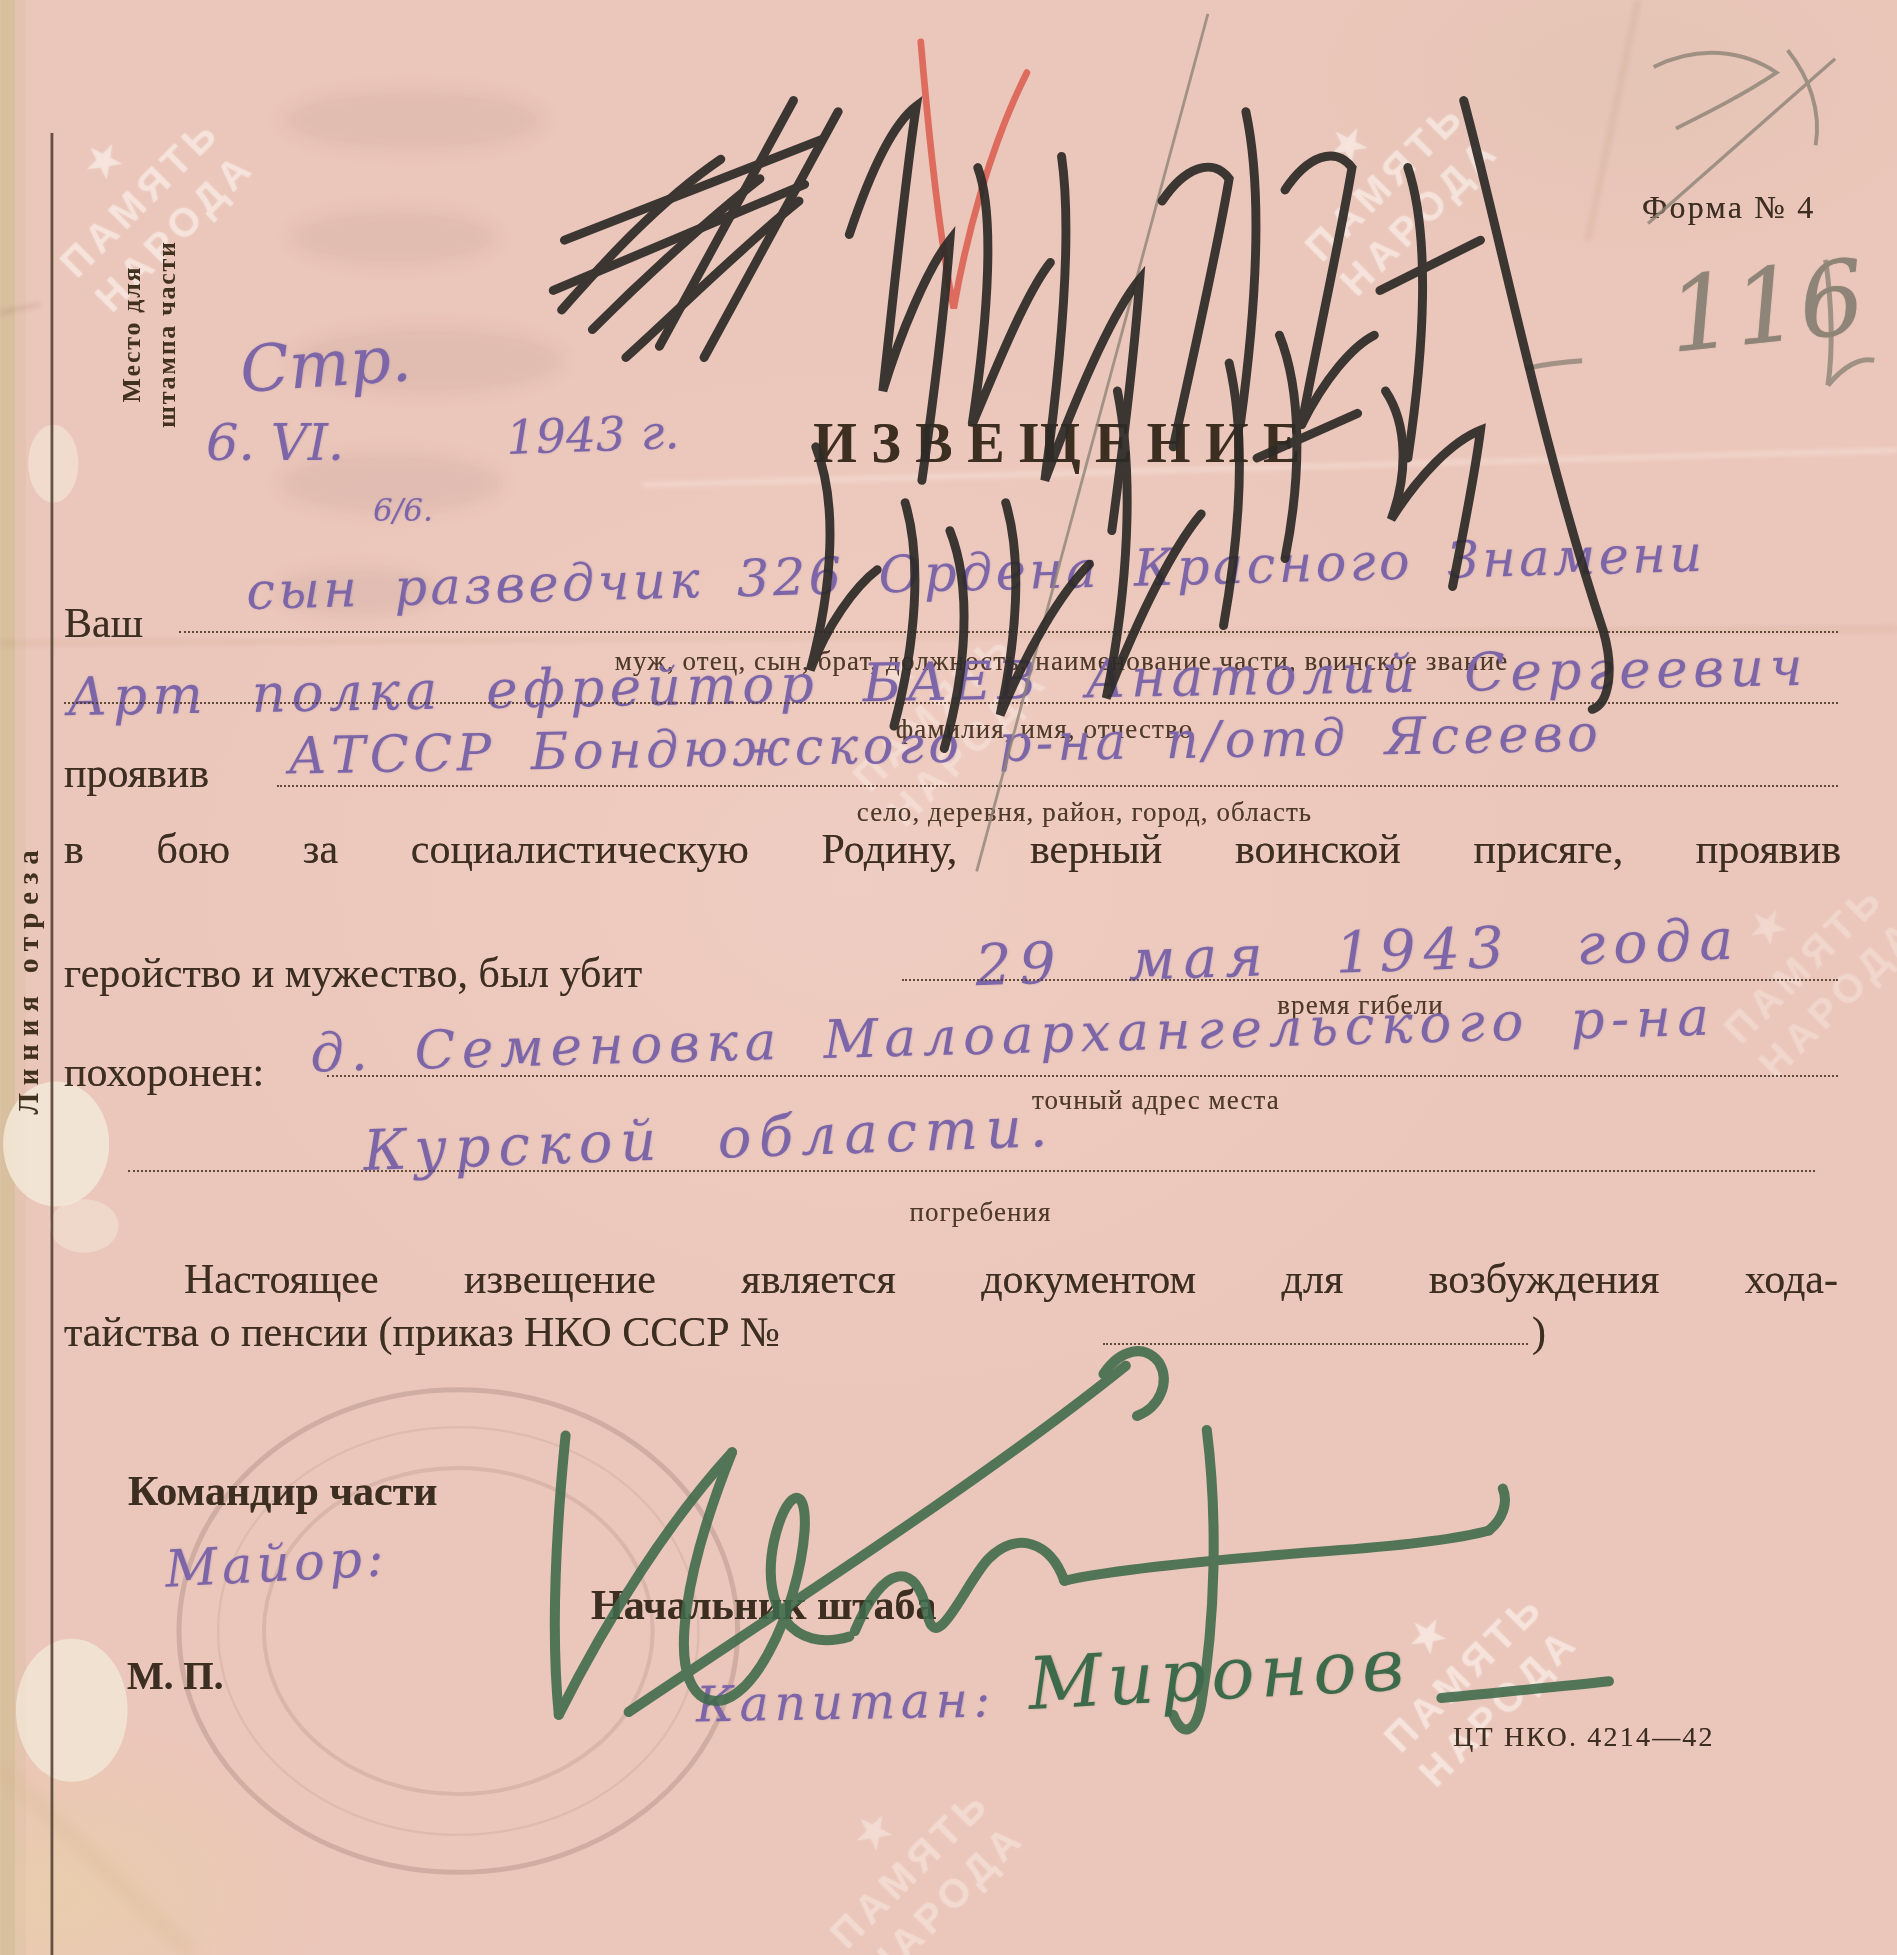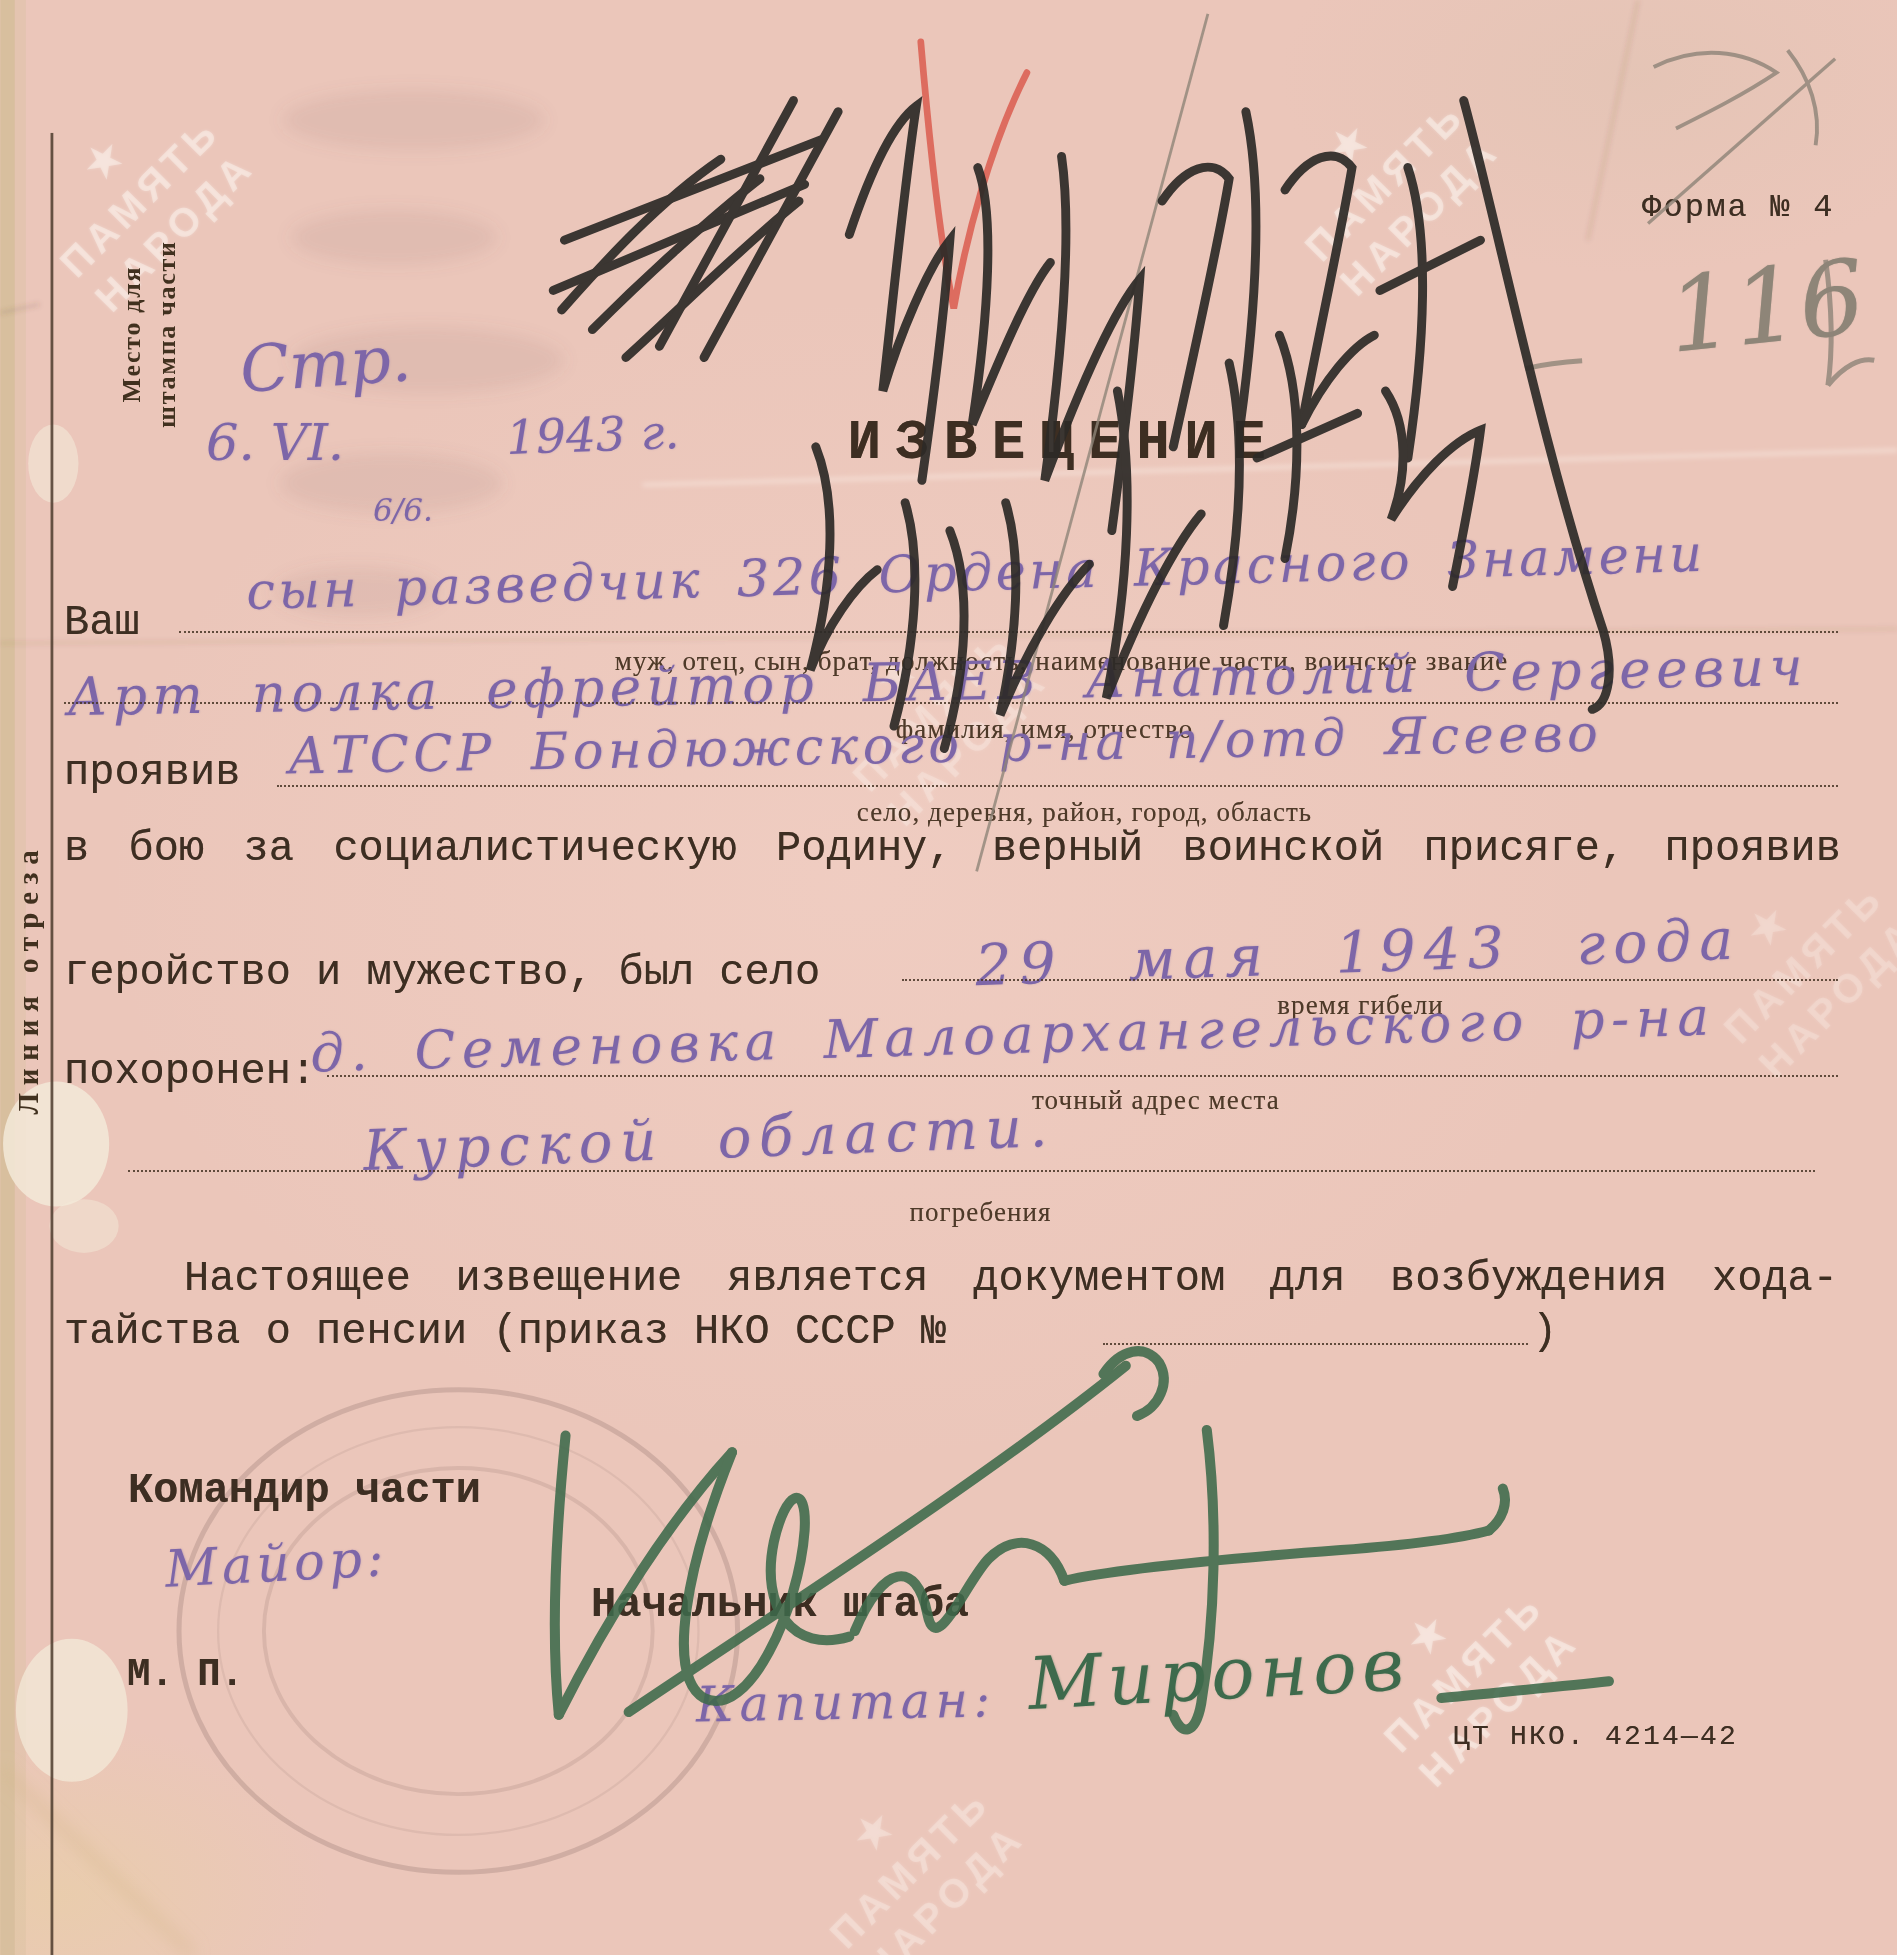--- a/index.html
+++ b/index.html
@@ -5,21 +5,21 @@
   html,body{margin:0;padding:0;background:#6b625c;}
   #doc{
     position:relative;width:1898px;height:1955px;overflow:hidden;
     background:
       radial-gradient(ellipse 503px 279px at 86% 4%, rgba(223,195,178,.55), transparent 70%),
       radial-gradient(ellipse 391px 251px at 3% 97%, rgba(232,209,164,.6), transparent 70%),
       radial-gradient(ellipse 1006px 782px at 45% 45%, rgba(247,216,206,.35), transparent 75%),
       #ebc6ba;
     font-family:"Liberation Serif","DejaVu Serif",serif;
   }
-  .print{position:absolute;font-family:Liberation Mono, monospace;color:#3d2e22;
+  .print{position:absolute;font-family:Liberation Serif, serif;color:#3d2e22;
     text-shadow:0 0 0.6px rgba(61,46,34,.6);white-space:nowrap;}
   .hint{position:absolute;font-family:"Liberation Serif","DejaVu Serif",serif;font-size:27px;
     color:#4e3a29;letter-spacing:1.1px;text-align:center;text-shadow:0 0 0.6px rgba(78,58,41,.5);white-space:nowrap;}
   .just{text-align:justify;text-align-last:justify;white-space:normal;}
   .dotted{position:absolute;height:0;border-bottom:2.8px dotted rgba(72,53,38,.85);}
   .hand{position:absolute;font-family:"DejaVu Serif","Liberation Serif",serif;font-style:italic;
     color:#7d66a8;text-shadow:0.6px 0 1.7px rgba(125,102,168,.35);white-space:nowrap;}
   .hand-green{position:absolute;font-family:"DejaVu Serif","Liberation Serif",serif;font-style:italic;
     color:#3e6a4c;text-shadow:0.6px 0 1.7px rgba(62,106,76,.35);white-space:nowrap;}
   .pencil{position:absolute;font-family:"DejaVu Serif",serif;font-style:italic;color:#8e8578;
@@ -138,21 +138,21 @@
   <div class="hand" style="left:67px;top:651px;font-size:53px;letter-spacing:5.6px;word-spacing:21px;transform:rotate(-1deg);">Арт полка ефрейтор БАЕВ Анатолий Сергеевич</div>
   <div class="dotted" style="left:64px;top:702px;width:1774px;"></div>
   <div class="hint" style="left:765px;top:714px;width:559px;">фамилия, имя, отчество</div>
 
   <div class="print" style="left:64px;top:749px;font-size:42px;">проявив</div>
   <div class="hand" style="left:288px;top:715px;font-size:51px;letter-spacing:4.5px;word-spacing:14.5px;transform:rotate(-1deg);">АТССР Бондюжского р-на п/отд Ясеево</div>
   <div class="dotted" style="left:277px;top:785px;width:1561px;"></div>
   <div class="hint" style="left:777px;top:797px;width:615px;">село, деревня, район, город, область</div>
 
   <div class="print just" style="left:64px;top:825px;width:1777px;font-size:42px;">в бою за социалистическую Родину, верный воинской присяге, проявив</div>
-  <div class="print" style="left:64px;top:949px;font-size:42px;">геройство и мужество, был село</div>
+  <div class="print" style="left:64px;top:949px;font-size:42px;">геройство и мужество, был убит</div>
   <div class="hand" style="left:975px;top:919px;font-size:57px;letter-spacing:7.8px;word-spacing:39px;transform:rotate(-2deg);">29 мая 1943 года</div>
   <div class="dotted" style="left:902px;top:979px;width:936px;"></div>
   <div class="hint" style="left:1193px;top:990px;width:335px;">время гибели</div>
 
   <div class="print" style="left:64px;top:1048px;font-size:42px;">похоронен:</div>
   <div class="hand" style="left:310px;top:1004px;font-size:53px;letter-spacing:6.7px;word-spacing:17px;transform:rotate(-1.5deg);">д. Семеновка Малоархангельского р-на</div>
   <div class="dotted" style="left:327px;top:1075px;width:1511px;"></div>
   <div class="hint" style="left:983px;top:1085px;width:346px;">точный адрес места</div>
   <div class="hand" style="left:363px;top:1106px;font-size:56px;letter-spacing:7.8px;word-spacing:28px;transform:rotate(-2deg);">Курской области.</div>
   <div class="dotted" style="left:128px;top:1170px;width:1687px;"></div>

